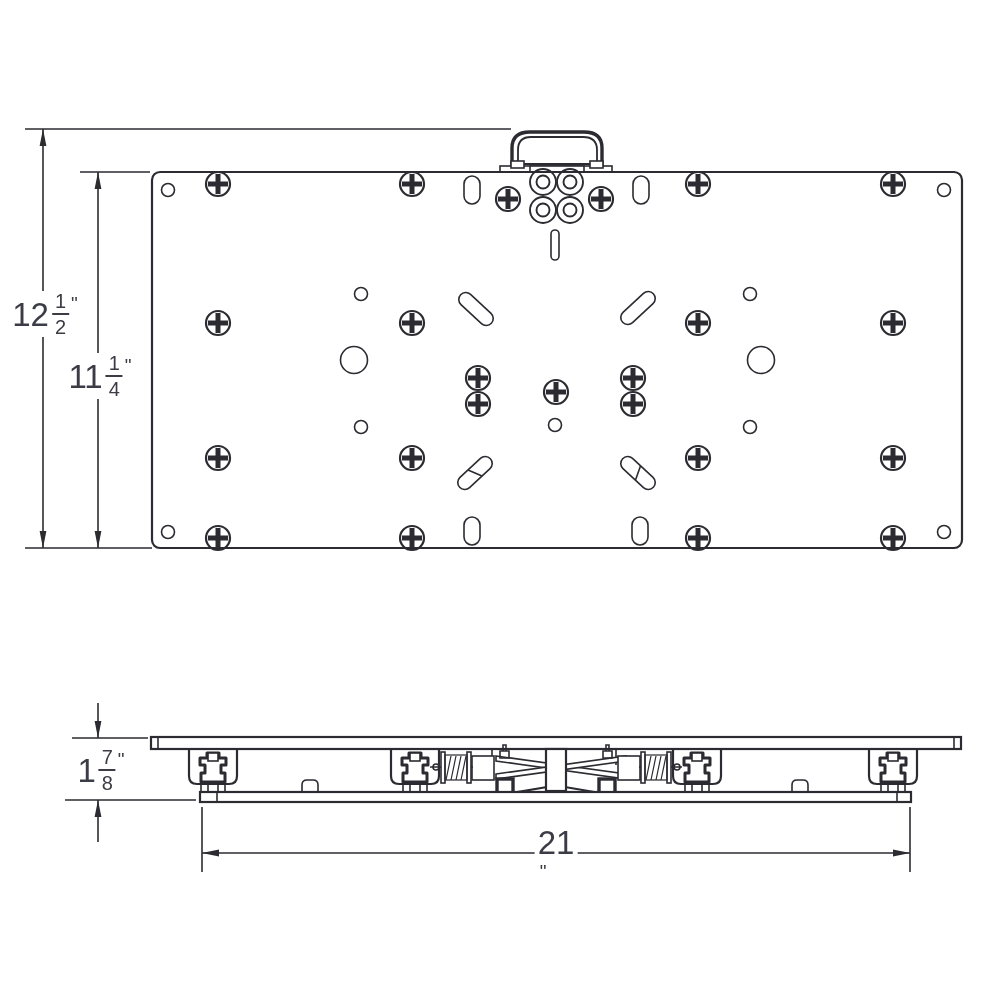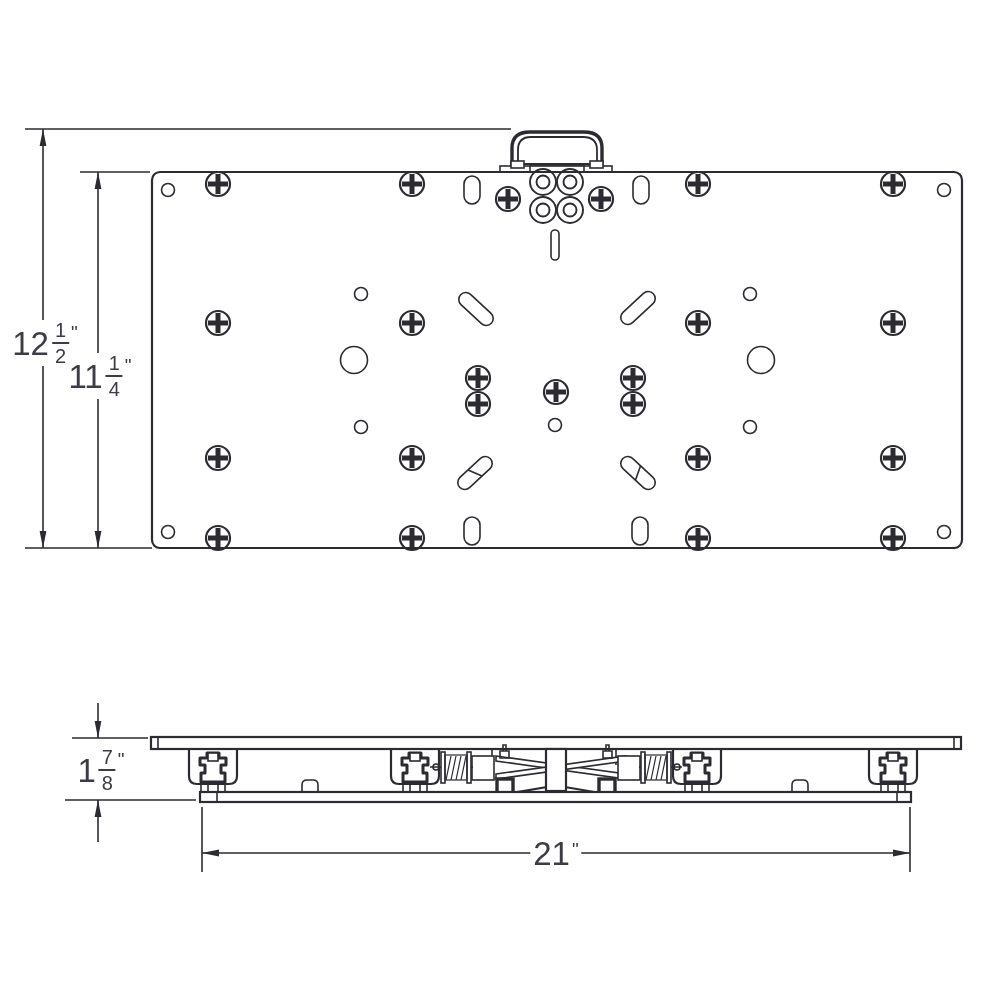--- a/index.html
+++ b/index.html
@@ -313,21 +313,21 @@
       <line class="ln lw1" x1="202" y1="807" x2="202" y2="872"></line>
       <line class="ln lw1" x1="910" y1="807" x2="910" y2="872"></line>
       <line class="ln lw1" x1="202" y1="853" x2="910" y2="853"></line>
       <polygon class="fl" points="202,853 219,849.6 219,856.4"></polygon>
       <polygon class="fl" points="910,853 893,849.6 893,856.4"></polygon>
     </g>
   </g>
 </svg>
 
 
-<div class="dim-label" style="left:45px;top:343px;">
+<div class="dim-label" style="left:45px;top:314px;">
   <span class="whole">12</span>
   <span class="frac">
     <span class="num">1</span>
     <span class="den">2</span>
   </span>
   <span class="unit">"</span>
 </div>
 
 <div class="dim-label" style="left:100px;top:376px;text-align:right;">
   <span class="whole">11</span>
@@ -340,19 +340,19 @@
 
 <div class="dim-label" style="left:101px;top:770px;">
   <span class="whole">1</span>
   <span class="frac">
     <span class="num">7</span>
     <span class="den">8</span>
   </span>
   <span class="unit">"</span>
 </div>
 
-<div class="dim-label" style="left:556px;top:853px;">
+<div class="dim-label" style="left:556px;top:853px;flex-direction:column;">
   <span class="whole">21</span>
   <span class="unit">"</span>
 </div>
 
 
 
 
 </body></html>

